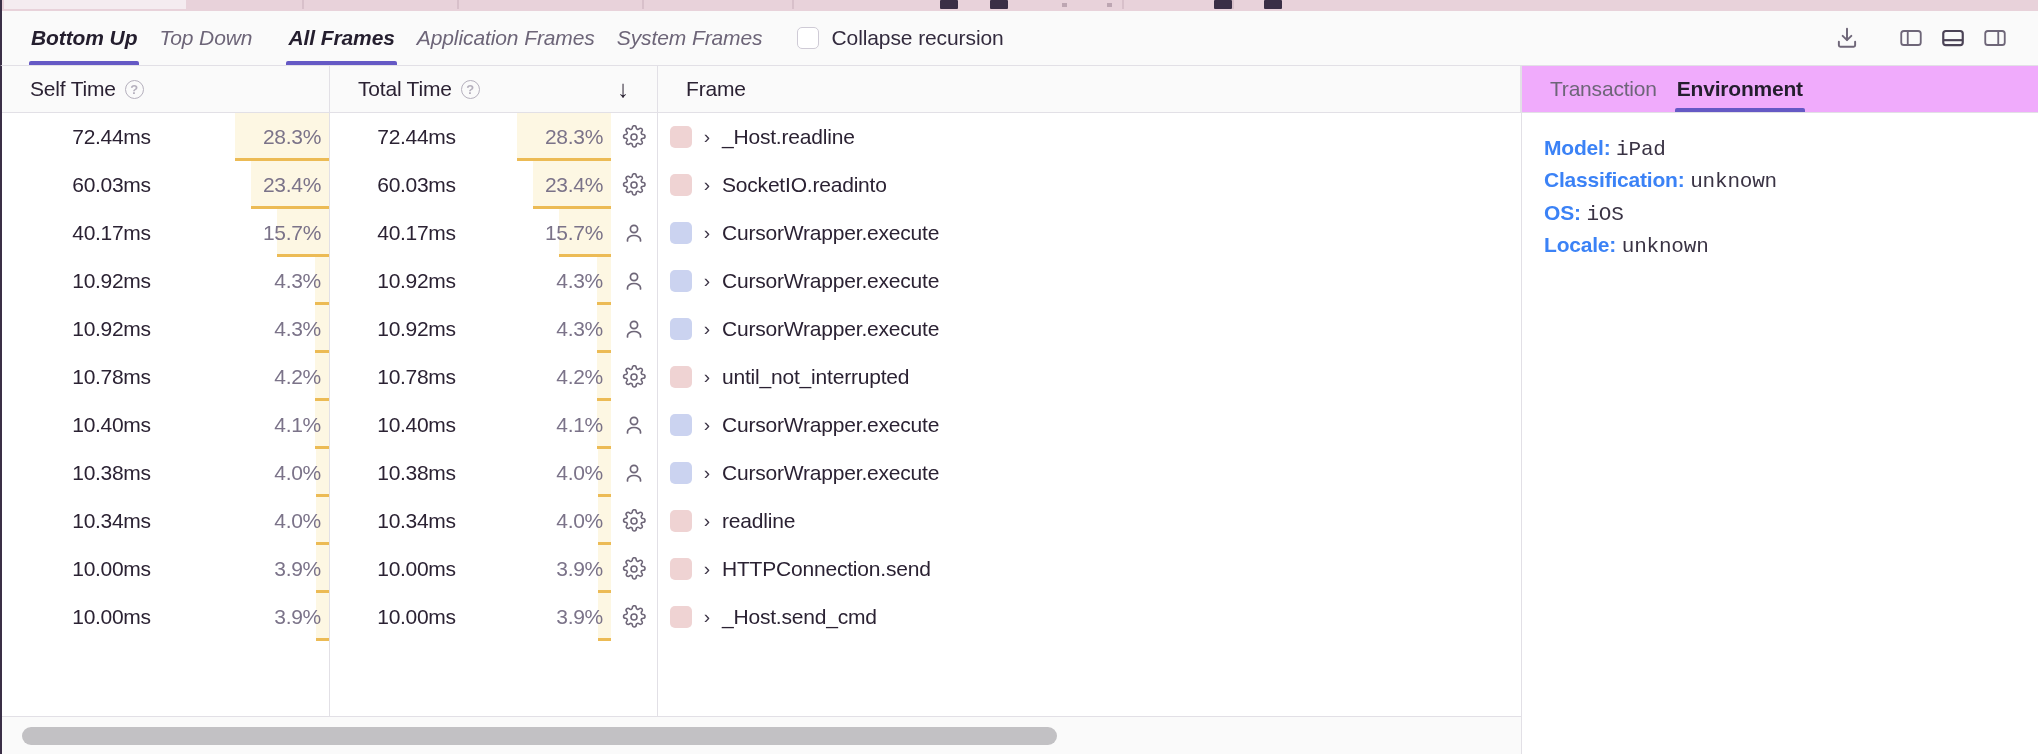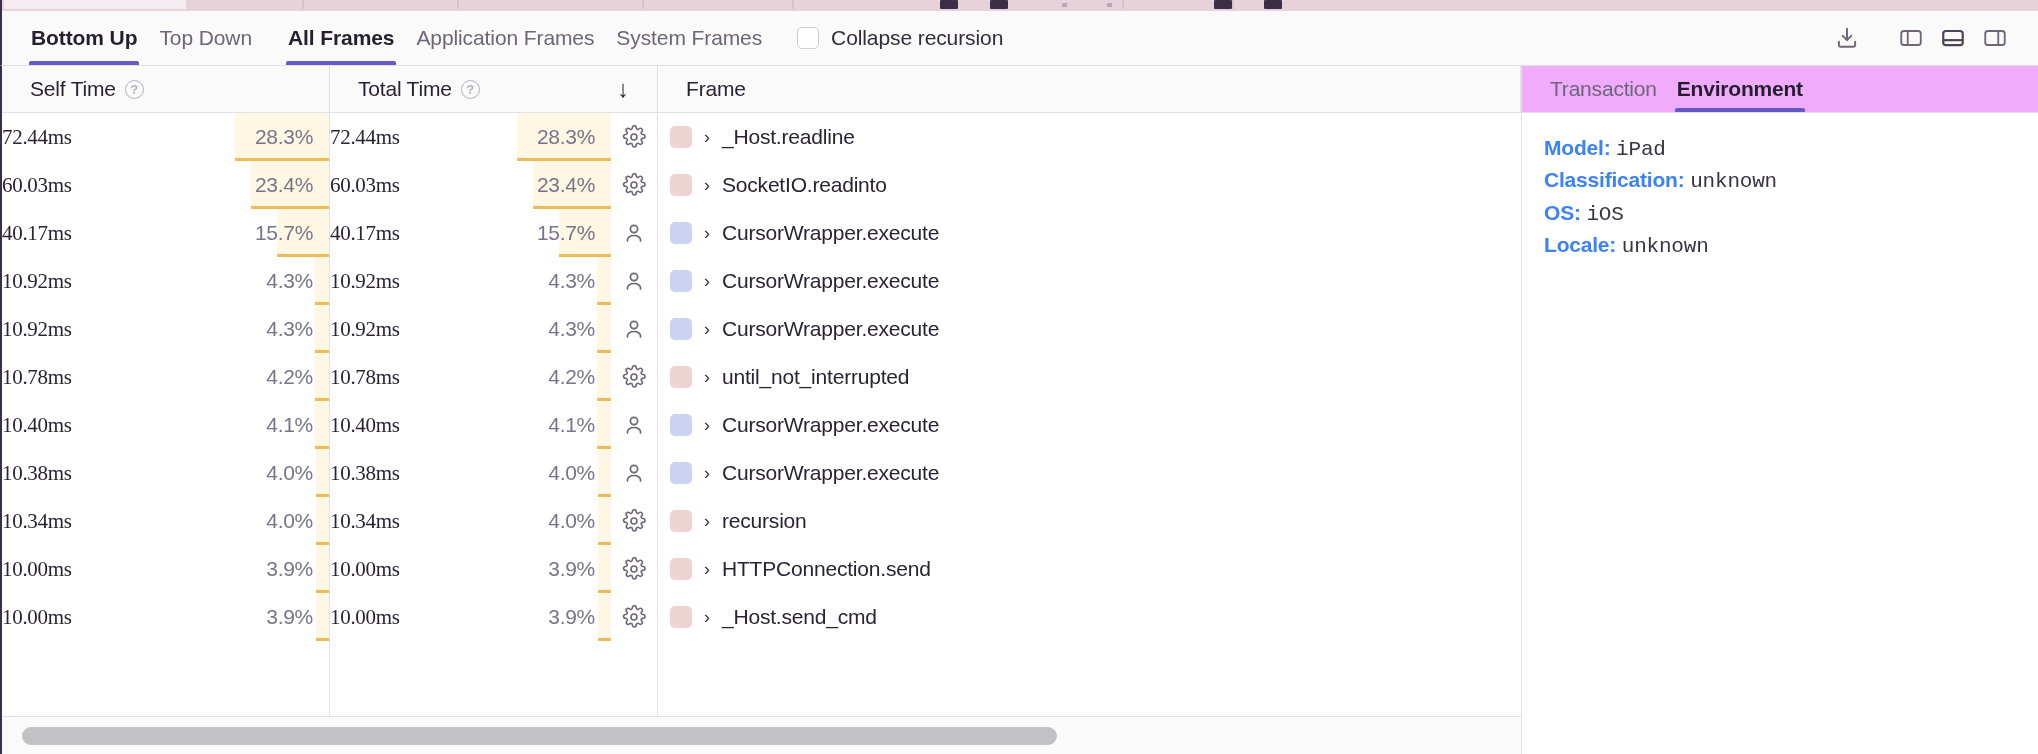--- a/index.html
+++ b/index.html
@@ -42,20 +42,21 @@
   .tb-tab {
     position: relative;
     height: 100%;
     display: flex; align-items: center;
     padding: 0 11px;
     font-size: 21px;
     color: #6d6578;
     cursor: pointer;
     white-space: nowrap;
     letter-spacing: -0.1px;
+    font-style: italic;
   }
   .tb-tab.active { color: #241e2e; font-weight: bold; }
   .tb-tab.active::after {
     content: ""; position: absolute; left: 9px; right: 9px; bottom: 0;
     height: 4px; background: var(--accent, #6559c5); border-radius: 2px 2px 0 0;
   }
   .tb-gap { width: 14px; }
 
   .chk-wrap {
     display: flex; align-items: center; gap: 12px;
@@ -99,27 +100,27 @@
   }
   .sort-arrow { font-size: 24px; color: #2b2233; line-height: 1; }
 
   .tbody { flex: 1 1 auto; overflow: hidden; position: relative; display: flex; }
   .col-self, .col-total { width: 328px; flex: 0 0 328px; border-right: 1px solid #e2e0e6; position: relative; }
   .col-frame { flex: 1 1 auto; position: relative; min-width: 0; }
 
   .cell-row { height: 48px; display: flex; align-items: center; position: relative; }
 
   .ms {
-    flex: 1 1 auto; text-align: left; font-size: 21px; color: #2b2233;
-    padding-right: 14px; letter-spacing: -0.3px; font-family: Liberation Serif, serif;
+    flex: 1 1 auto; text-align: center; font-size: 21px; color: #2b2233;
+    padding-right: 14px; letter-spacing: -0.3px;
   }
   .pct-cell {
     position: relative; width: 94px; flex: 0 0 94px; height: 48px;
     display: flex; align-items: center; justify-content: flex-end;
-    padding-right: 16px;
+    padding-right: 8px;
   }
   .pct-fill {
     position: absolute; right: 0; top: 0; bottom: 0;
     background: #fdf7e3;
   }
   .pct-underline {
     position: absolute; right: 0; bottom: 0; height: 3px; background: #ecbb55;
   }
   .pct-txt { position: relative; font-size: 21px; color: #7b7389; letter-spacing: -0.3px; }
   .gear-slot {
@@ -546,21 +547,21 @@
               <div class="fname">CursorWrapper.execute</div>
             </div>
             <div class="frame-row">
               <div class="swatch" style="background:#cbd3f0"></div>
               <div class="chev">›</div>
               <div class="fname">CursorWrapper.execute</div>
             </div>
             <div class="frame-row">
               <div class="swatch" style="background:#efd3d3"></div>
               <div class="chev">›</div>
-              <div class="fname">recursion</div>
+              <div class="fname">readline</div>
             </div>
             <div class="frame-row">
               <div class="swatch" style="background:#efd3d3"></div>
               <div class="chev">›</div>
               <div class="fname">HTTPConnection.send</div>
             </div>
             <div class="frame-row">
               <div class="swatch" style="background:#efd3d3"></div>
               <div class="chev">›</div>
               <div class="fname">_Host.send_cmd</div>

